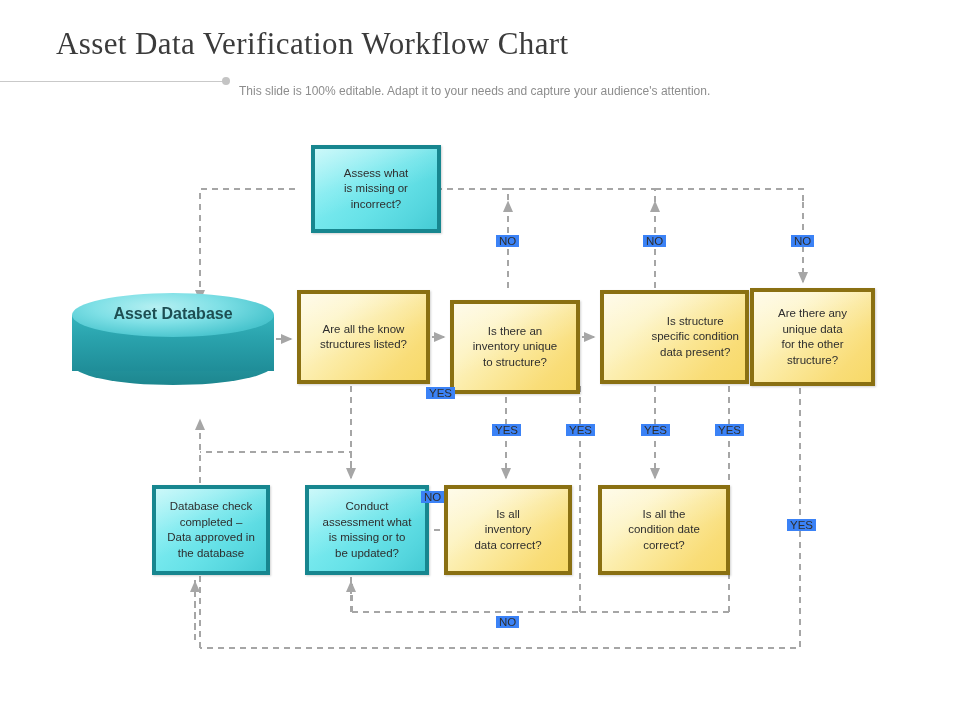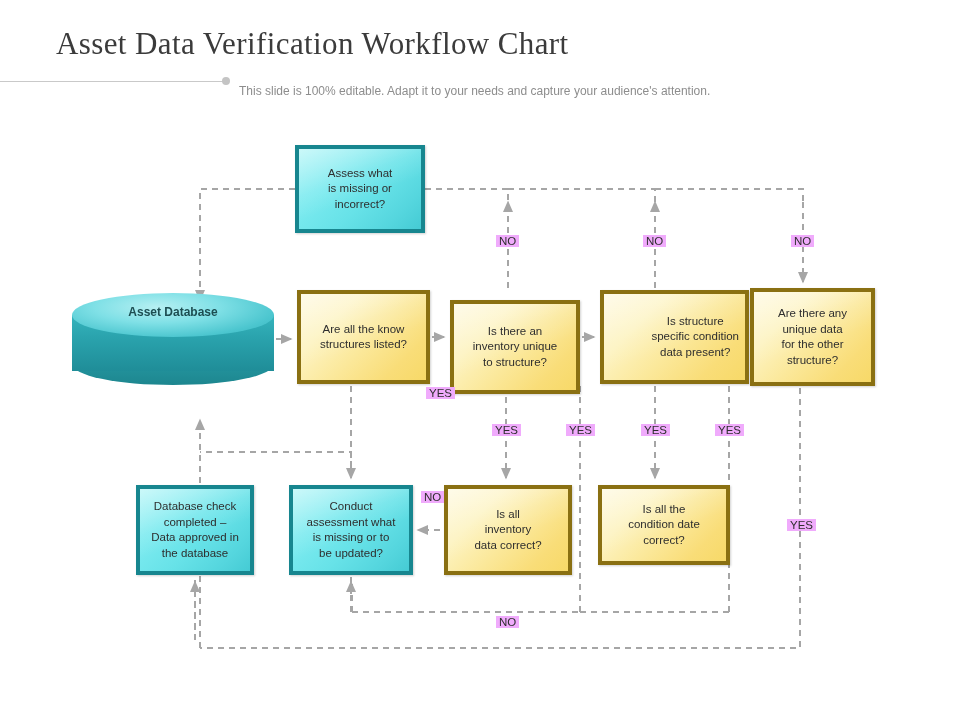--- a/index.html
+++ b/index.html
@@ -97,20 +97,21 @@
   .node.teal {
     border: 4px solid #17868f;
     background:
       linear-gradient(135deg,
         #8df0f3 0%,
         #7aeaef 30%,
         #67e2e8 58%,
         #55d6de 82%,
         #45cbd4 100%);
     box-shadow: 1px 1px 2px rgba(0,0,0,0.18);
+    margin-left: 16px;
   }
   
   .node::after {
     content: "";
     position: absolute;
     left: 0; top: 0; right: 0; bottom: 0;
     pointer-events: none;
     background: linear-gradient(160deg, rgba(255,255,255,0.55) 0%, rgba(255,255,255,0.12) 38%, rgba(255,255,255,0) 58%);
   }
   .node .label { position: relative; z-index: 2; }
@@ -148,33 +149,33 @@
     height: 44px;
     border-radius: 50%;
     background: radial-gradient(ellipse at 42% 32%, #b6f0f2 0%, #7fe0e6 38%, #4cc6cf 72%, #33b0ba 100%);
   }
   #db .db-label {
     position: absolute;
     left: 0;
     top: 12px;
     width: 202px;
     text-align: center;
-    font-size: 12px;
+    font-size: 16px;
     font-weight: bold;
     color: #1d4e52;
     z-index: 5;
   }
 
   
   .edge-label {
     position: absolute;
     font-size: 11.5px;
     color: #2e2e2e;
     white-space: nowrap;
-    background: #f0abfc;
+    background: #3b82f6;
     padding: 0 3px;
   }
 </style>
 </head>
 <body>
 
 <div id="slide">
 
   <div id="title">Asset Data Verification Workflow Chart</div>
   <div id="subtitle-rule"></div>
@@ -287,21 +288,21 @@
 is missing or to
 be updated?</span>
   </div>
 
   <div class="node yellow" style="left:444px; top:485px; width:128px; height:90px;">
     <span class="label">Is all
 inventory
 data correct?</span>
   </div>
 
-  <div class="node yellow" style="left:598px; top:485px; width:132px; height:80px;">
+  <div class="node yellow" style="left:598px; top:485px; width:132px; height:90px;">
     <span class="label">Is all the
 condition date
 correct?</span>
   </div>
 
   <div class="edge-label" style="left:496px; top:235px;">NO</div>
   <div class="edge-label" style="left:643px; top:235px;">NO</div>
   <div class="edge-label" style="left:791px; top:235px;">NO</div>
 
   <div class="edge-label" style="left:426px; top:387px;">YES</div>

